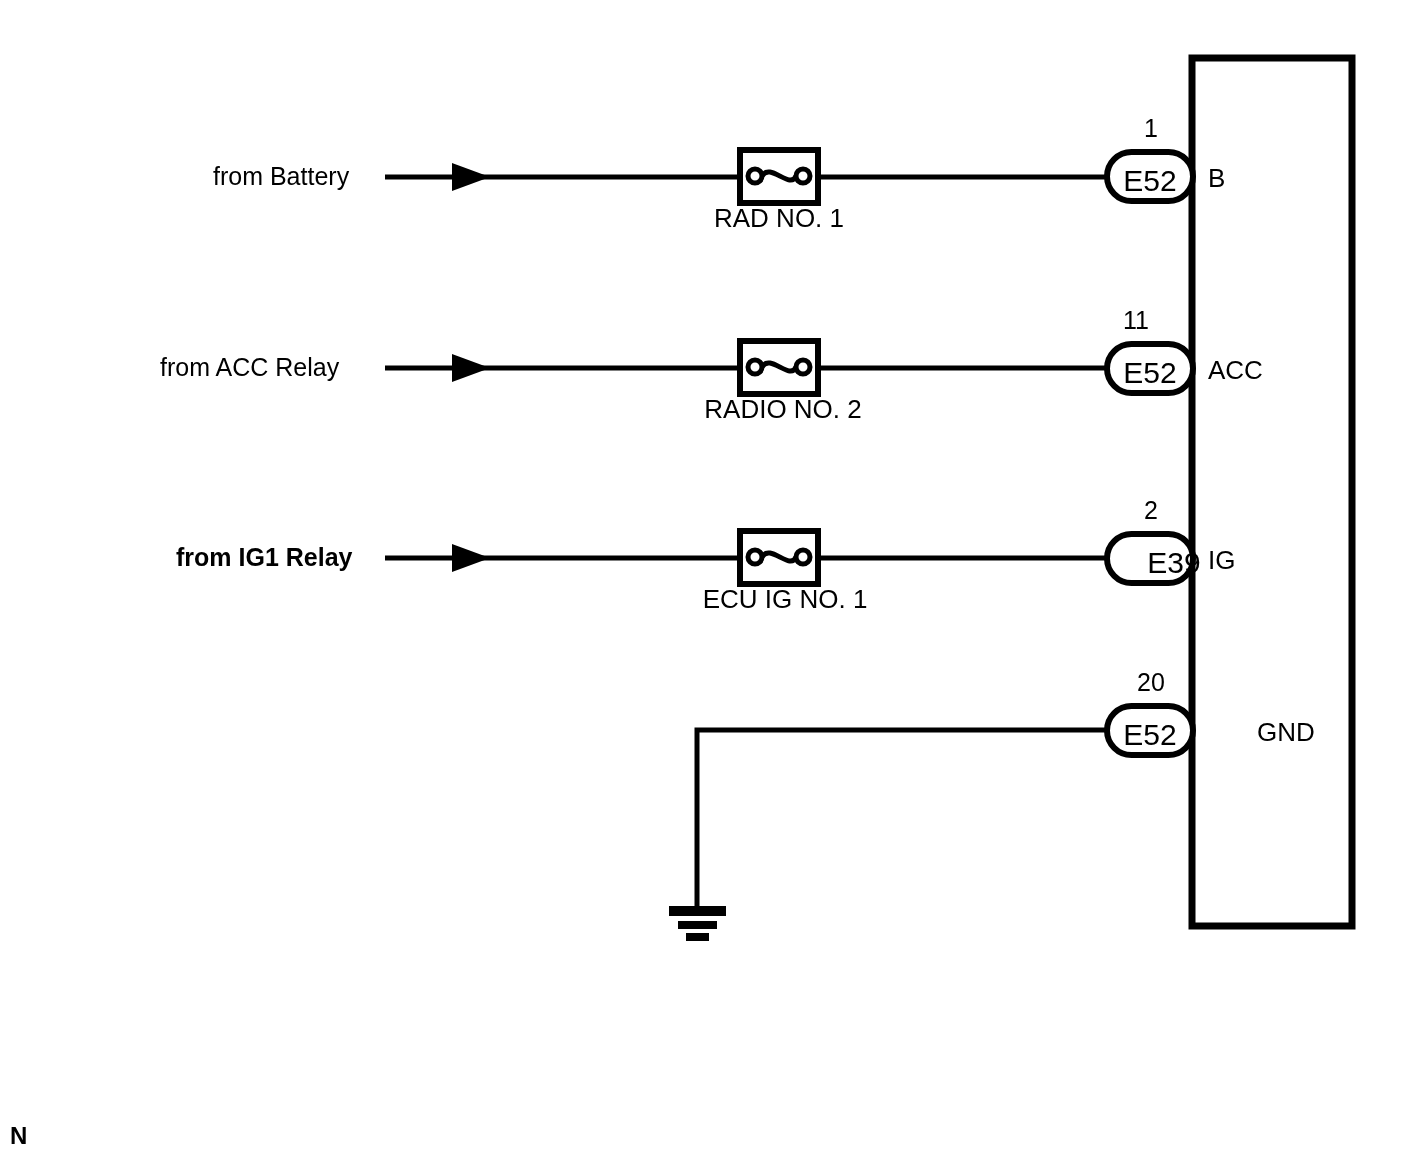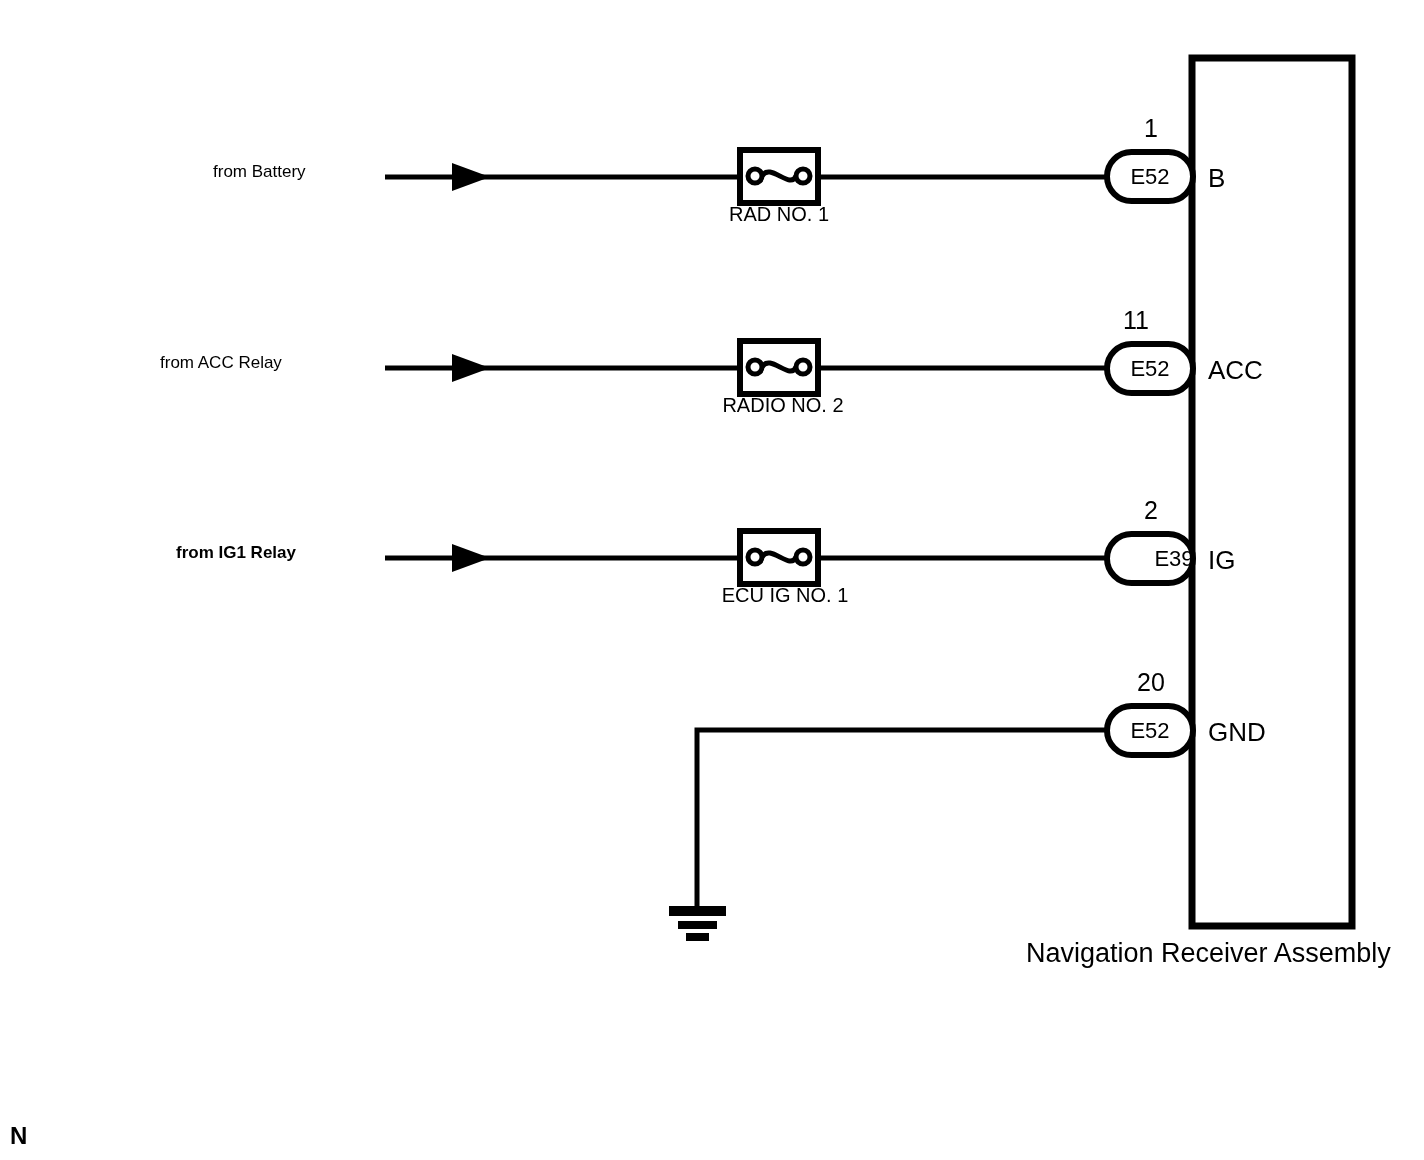--- a/index.html
+++ b/index.html
@@ -23,30 +23,30 @@
     left: 0;
     top: 0;
     width: 1424px;
     height: 1160px;
   }
   .wire, .ecu-box-shape, .fuse-box-shape, .conn-pill-shape,
   .gnd-stem, .gnd-bar, .fuse-wave, .arrow-head, .fuse-term {
     shape-rendering: geometricPrecision;
   }
   .t-source {
-    font-size: 17px;
+    font-size: 25px;
   }
   .t-fuse {
-    font-size: 20px;
+    font-size: 26px;
   }
   .t-pinnum {
     font-size: 25px;
   }
   .t-conn {
-    font-size: 22px;
+    font-size: 30px;
   }
   .t-signal {
     font-size: 26px;
   }
   .t-ecuname {
     font-size: 27px;
   }
   .t-corner {
     font-size: 24px;
     font-weight: bold;
@@ -138,19 +138,18 @@
   <div style="position:absolute; left:1174px; top:546px; transform:translateX(-50%); white-space:nowrap;" class="t-conn">E39</div>
 
   <div style="position:absolute; left:1150px; top:718px; transform:translateX(-50%); white-space:nowrap;" class="t-conn">E52</div>
 
   <div style="position:absolute; left:1208px; top:163px; white-space:nowrap;" class="t-signal">B</div>
 
   <div style="position:absolute; left:1208px; top:355px; white-space:nowrap;" class="t-signal">ACC</div>
 
   <div style="position:absolute; left:1208px; top:545px; white-space:nowrap;" class="t-signal">IG</div>
 
-  <div style="position:absolute; left:1208px; top:717px; white-space:nowrap;" class="t-signal">GND</div>
+  <div style="position:absolute; left:1257px; top:717px; white-space:nowrap;" class="t-signal">GND</div>
 
-  <div style="position:absolute; left:1026px; top:938px; white-space:nowrap;" class="t-ecuname">Navigation Receiver Assembly</div>
 
   <div style="position:absolute; left:10px; top:1122px; white-space:nowrap;" class="t-corner">N</div>
 
 </div>
 
 </body></html>

